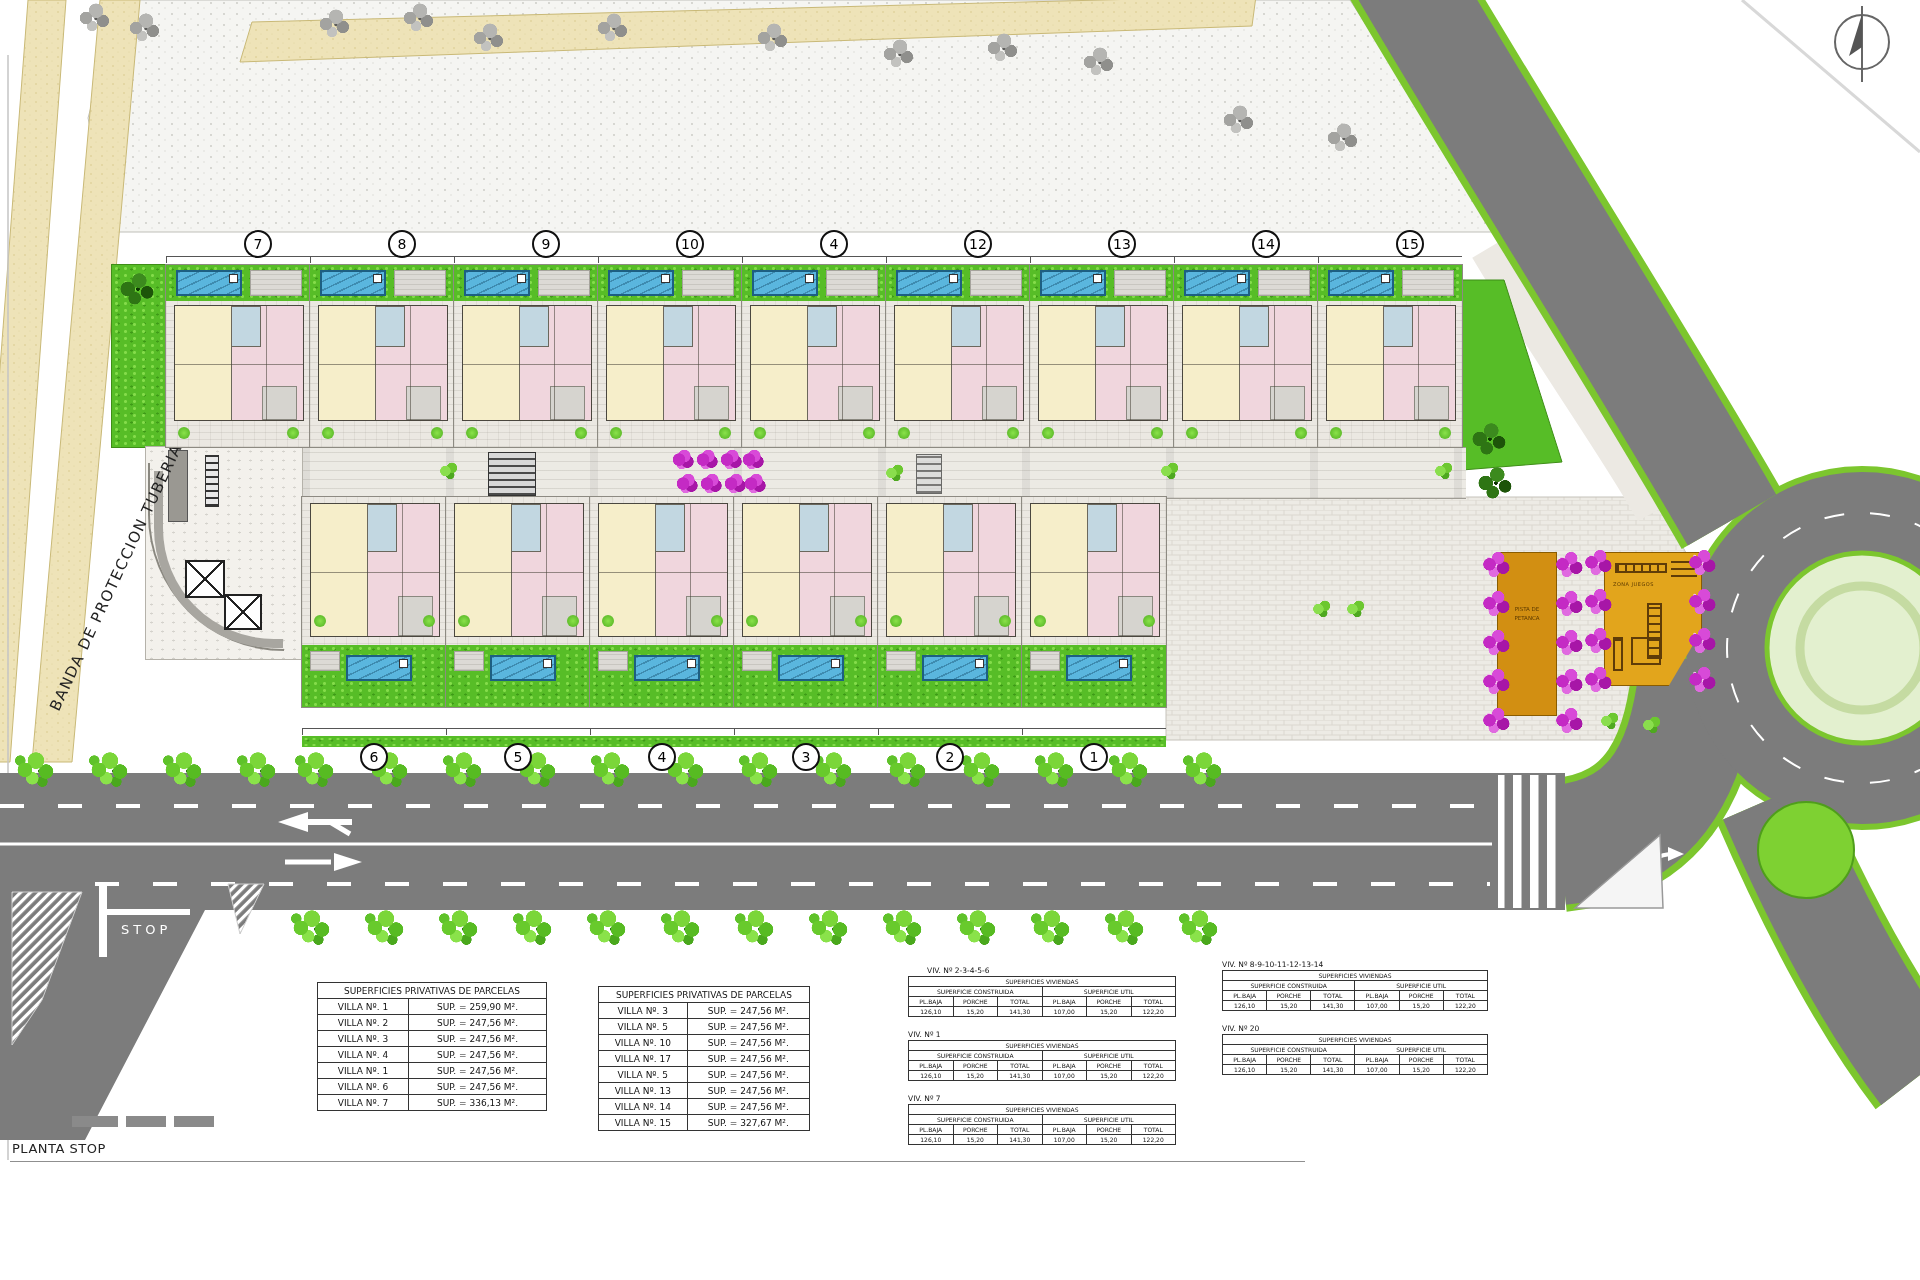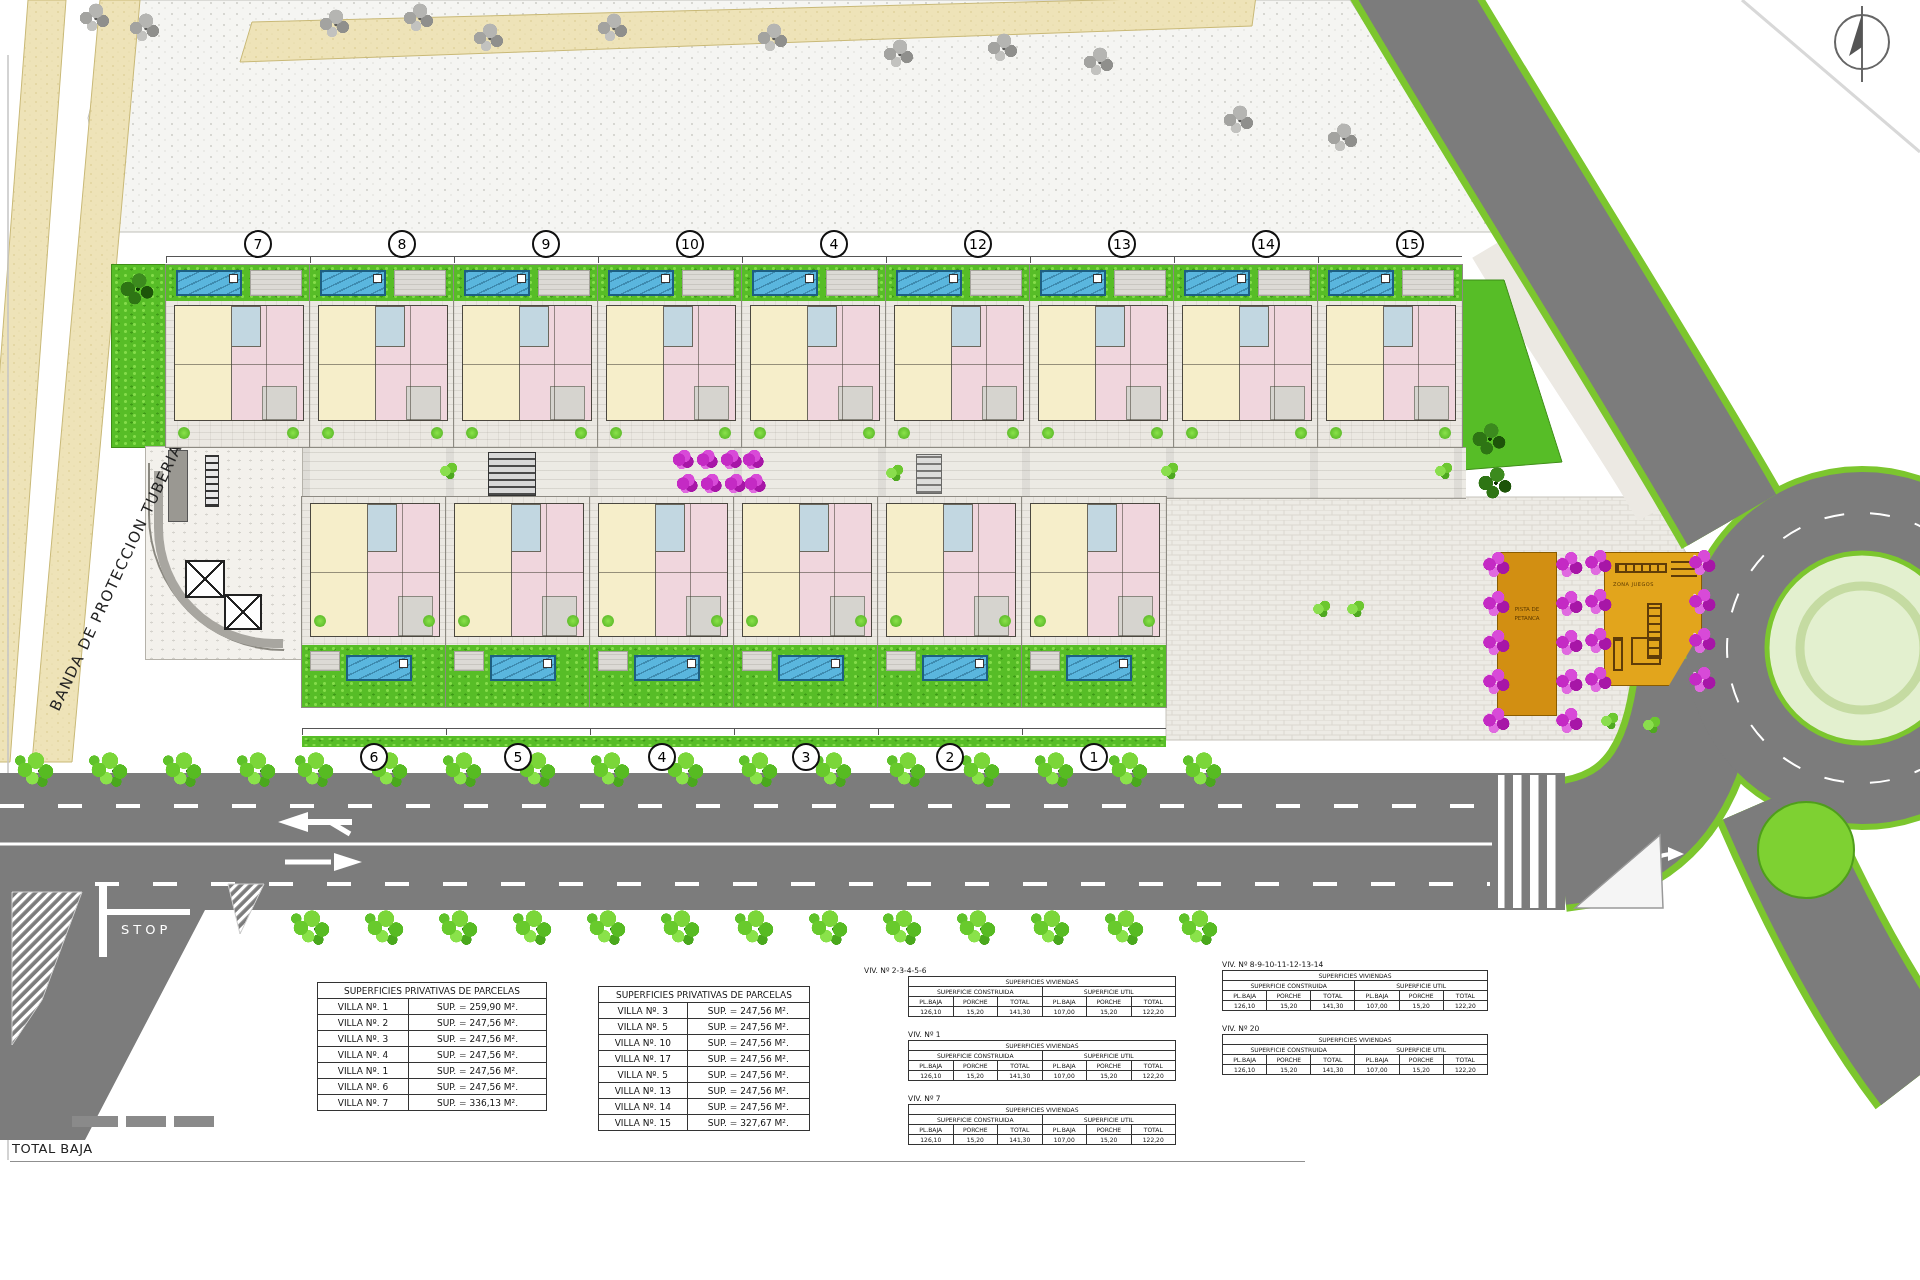--- a/index.html
+++ b/index.html
@@ -235,21 +235,21 @@
     <div class="eq eq-vladder"></div>
     <div class="eq eq-box"></div>
     <div class="eq eq-post"></div>
   </div>
 
   <div class="hedge" style="left:302px;top:736px;width:864px;height:11px"></div>
   <div class="dim" style="left:166px;top:256px;width:1296px"></div>
   <div class="dim" style="left:302px;top:728px;width:864px"></div>
 
   <div class="bandlabel">BANDA DE PROTECCION TUBERIA ABASTECIMIENTO</div>
-  <div class="planta">TOTAL BAJA</div>
+  <div class="planta">PLANTA STOP</div>
   <div class="underline"></div>
 <div class="plot" style="left: 166px; top: 265px; width: 144px; height: 182px;">
       <div class="lawn" style="left: 0px; top: 0px; width: 144px; height: 36px;">
         <div class="pool" style="left: 10px; top: 5px; width: 66px; height: 26px;">
           <div class="skim"></div>
         </div>
       </div>
       <div class="terrace" style="left: 84px; top: 5px; width: 52px; height: 26px;"></div>
       <div class="bld" style="left: 8px; top: 40px; width: 128px; height: 114px;">
         <div class="b-cream"></div>
@@ -645,21 +645,21 @@
         <tr>
       <td>VILLA Nº. 14</td>
       <td>SUP. = 247,56 M².</td>
         </tr>
         <tr>
       <td>VILLA Nº. 15</td>
       <td>SUP. = 327,67 M².</td>
         </tr>
       </tbody>
     </table>
-    <div class="vcap" style="left: 864px; top: 966px;">VIV. Nº 2-3-4-5-6</div>
+    <div class="vcap" style="left: 927px; top: 966px;">VIV. Nº 2-3-4-5-6</div>
     <table class="vtable" style="left: 908px; top: 976px; width: 268px;">
       <tbody>
         <tr>
           <td colspan="6">SUPERFICIES VIVIENDAS</td>
         </tr>
         <tr>
           <td colspan="3">SUPERFICIE CONSTRUIDA</td>
                <td colspan="3">SUPERFICIE UTIL</td>
         </tr>
         <tr>

